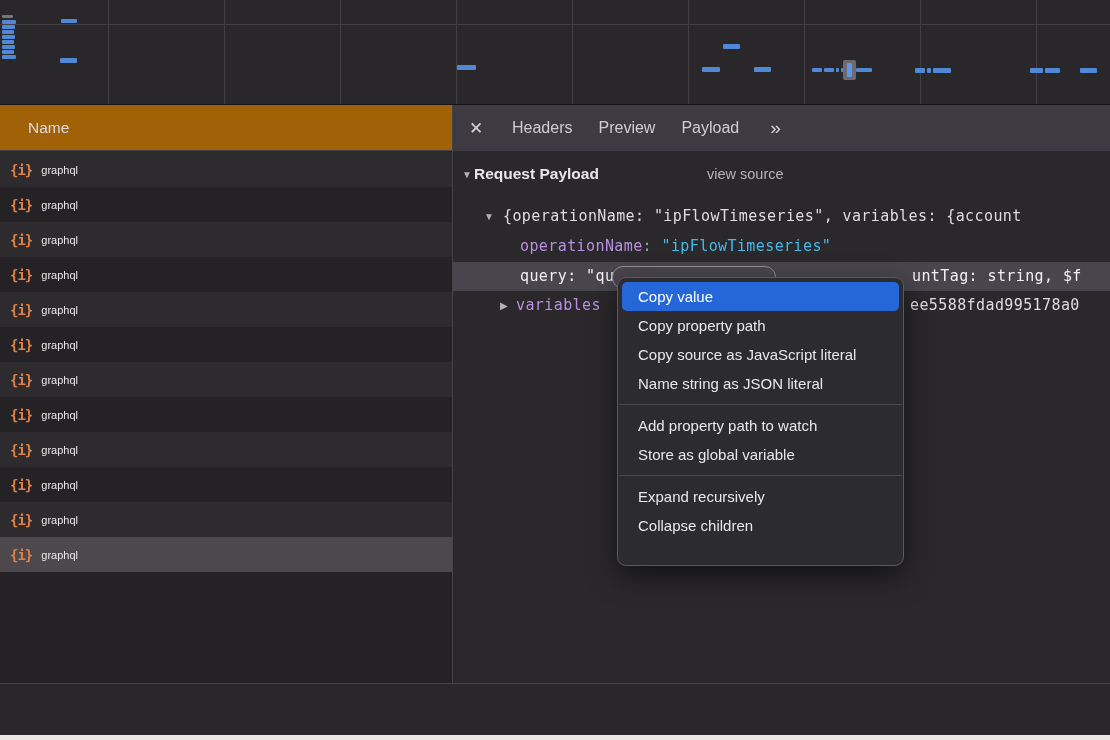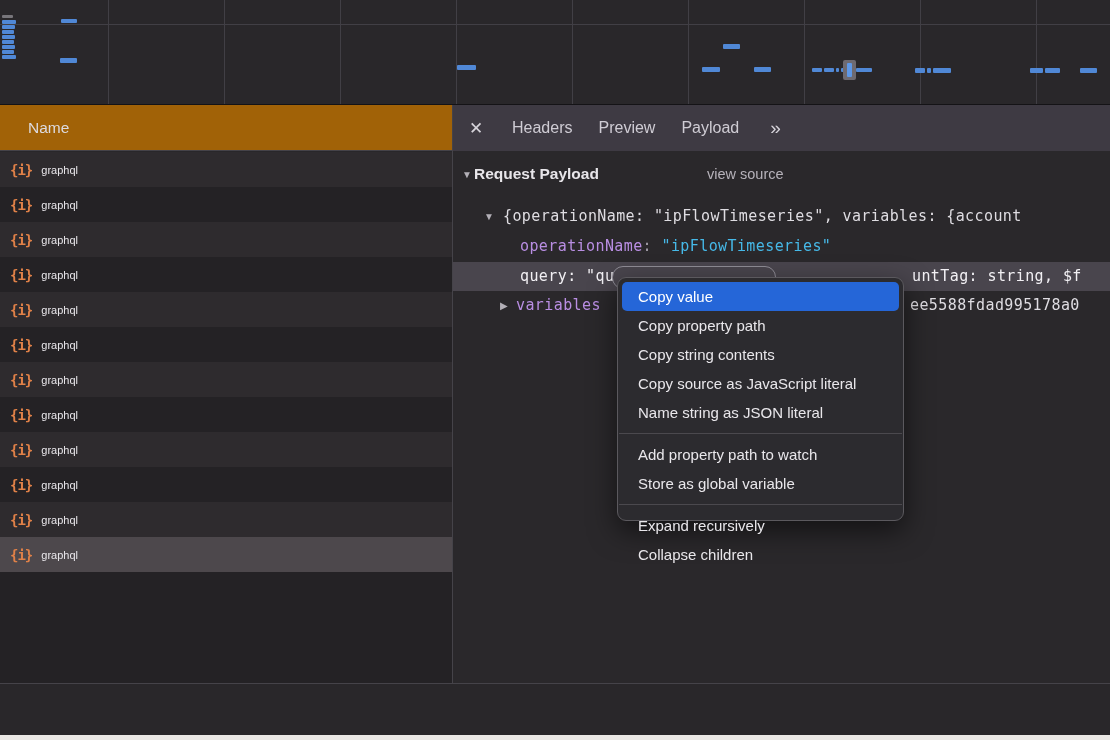--- a/index.html
+++ b/index.html
@@ -65,21 +65,21 @@
 
   .value-pill{position:absolute;left:612px;top:266px;width:162px;height:21px;
               border:1px solid #8f8c95;border-radius:11px;z-index:50;}
 
   
   .status-bar{position:absolute;left:0;top:683px;width:1110px;height:52px;background:#29272a;
               border-top:1px solid #454349;box-sizing:border-box;}
   .bottom-strip{position:absolute;left:0;top:735px;width:1110px;height:5px;background:#ebe8e5;}
 
   
-  .context-menu{position:absolute;left:617px;top:277px;width:287px;height:244px;z-index:100;
+  .context-menu{position:absolute;left:617px;top:277px;width:287px;height:289px;z-index:100;
                 background:#2c2b2f;border:1px solid #5b595e;border-radius:9px;
                 box-shadow:0 10px 28px rgba(0,0,0,0.55);box-sizing:border-box;
                 padding-top:4px;font-size:15px;color:#e9e7eb;}
   .cm-item{height:29px;line-height:29px;padding-left:16px;margin:0 4px;border-radius:5px;cursor:default;}
   .cm-item.highlight{background:#2566d8;color:#ffffff;}
   .cm-sep{height:1px;background:#4b494e;margin:6px 1px;}
 </style>
 </head>
 <body>
 
@@ -220,21 +220,20 @@
   </div>
 
   <div class="value-pill"></div>
 
   <div class="status-bar"></div>
   <div class="bottom-strip"></div>
 
   <div class="context-menu">
       <div class="cm-item highlight">Copy value</div>
       <div class="cm-item">Copy property path</div>
-      <div class="cm-item">Copy string contents</div>
       <div class="cm-item">Copy source as JavaScript literal</div>
       <div class="cm-item">Name string as JSON literal</div>
       <div class="cm-sep"></div>
       <div class="cm-item">Add property path to watch</div>
       <div class="cm-item">Store as global variable</div>
       <div class="cm-sep"></div>
       <div class="cm-item">Expand recursively</div>
       <div class="cm-item">Collapse children</div>
     </div>
 

